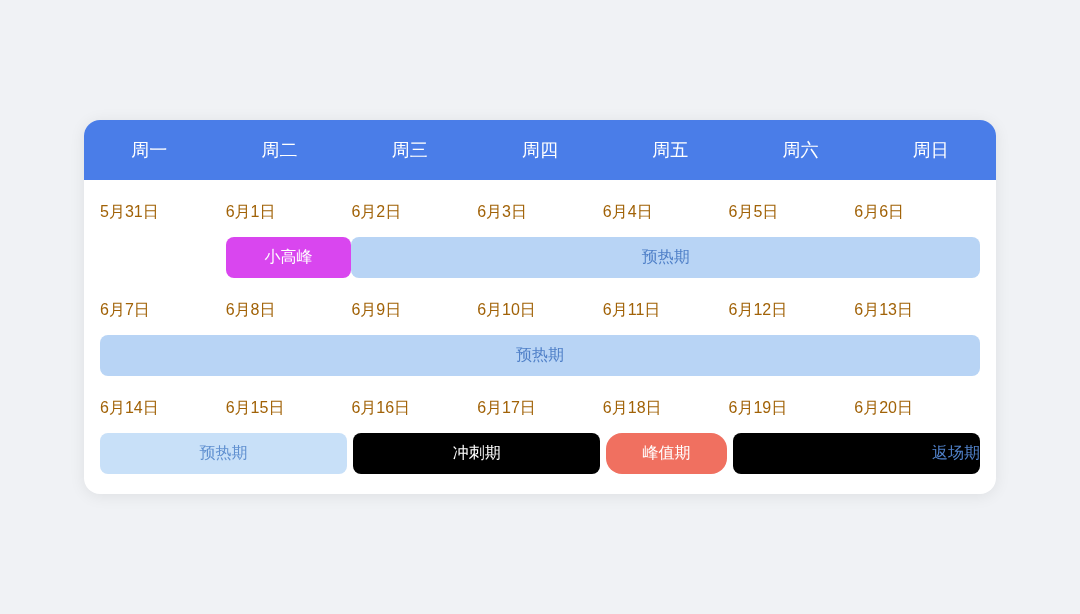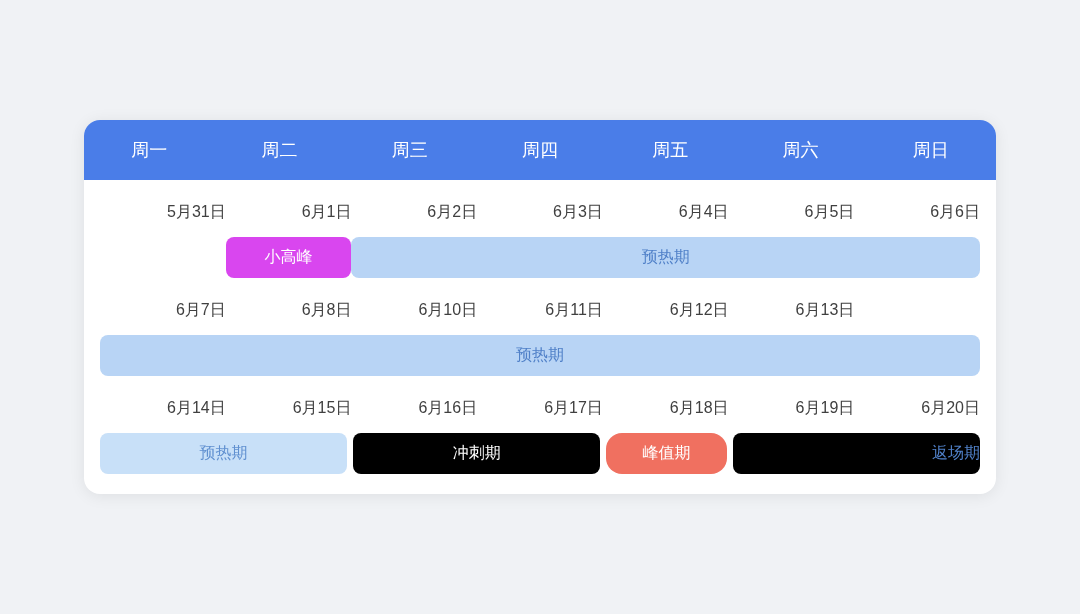--- a/index.html
+++ b/index.html
@@ -33,23 +33,23 @@
     }
     .calendar-body {
       padding: 0 16px 20px;
     }
     .date-row {
       display: grid;
       grid-template-columns: repeat(7, 1fr);
       margin-top: 16px;
     }
     .date-cell {
-      text-align: right;
-      font-size: 16px;
-      color: #404040;
+      text-align: left;
+      font-size: 16px;
+      color: #a16207;
       padding: 6px 0;
       font-weight: 400;
     }
     .event-row {
       display: grid;
       margin-top: 8px;
     }
     
     .event-row-1 {
       grid-template-columns: repeat(7, 1fr);
@@ -161,20 +161,21 @@
     </div>
 
     <div class="event-row event-row-1">
       <div class="event-cell event-xiaogaofeng">小高峰</div>
       <div class="event-cell event-yure-1">预热期</div>
     </div>
 
     <div class="date-row">
       <div class="date-cell">6月7日</div>
       <div class="date-cell">6月8日</div>
+      <div class="date-cell">6月9日</div>
       <div class="date-cell">6月10日</div>
       <div class="date-cell">6月11日</div>
       <div class="date-cell">6月12日</div>
       <div class="date-cell">6月13日</div>
     </div>
 
     <div class="event-row event-row-2">
       <div class="event-yure-2">预热期</div>
     </div>
 

